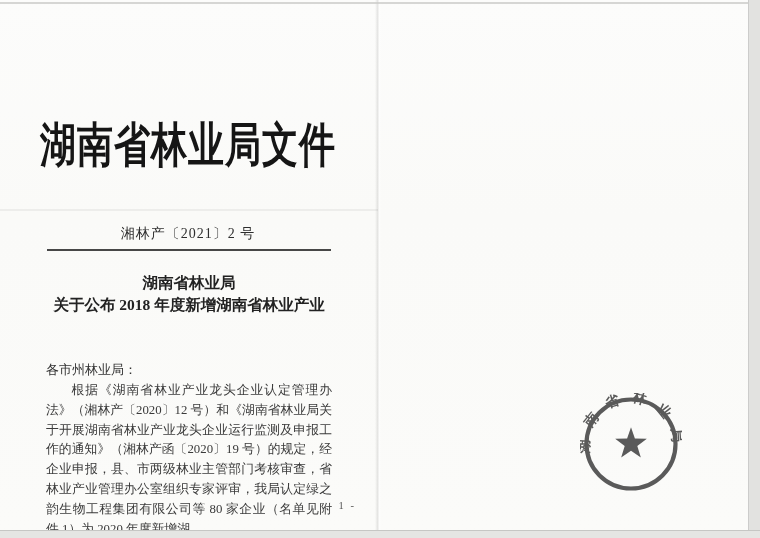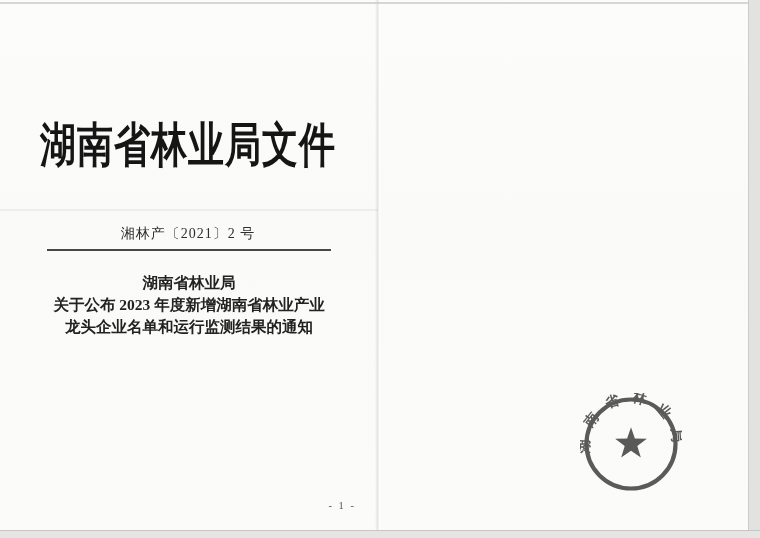--- a/index.html
+++ b/index.html
@@ -53,24 +53,27 @@
 <div class="scan">
 
   <div class="page page-left">
     <h1 class="letterhead">湖南省林业局文件</h1>
     <div class="faint-line"></div>
     <div class="doc-number">湘林产〔2021〕2 号</div>
     <div class="rule"></div>
 
     <div class="notice-title">
       <div>湖南省林业局</div>
-      <div>关于公布 2023 年度新增湖南省林业产业</div>
-      <div>龙头企业名单和运行监测结果的通知</div>
+      <div>关于公布 2018 年度新增湖南省林业产业</div>
     </div>
 
+    <div class="p1-flow">
+      <div class="salutation">各市州林业局：</div>
+      <p class="body-para indent">根据《湖南省林业产业龙头企业认定管理办法》（湘林产〔2020〕12 号）和《湖南省林业局关于开展湖南省林业产业龙头企业运行监测及申报工作的通知》（湘林产函〔2020〕19 号）的规定，经企业申报，县、市两级林业主管部门考核审查，省林业产业管理办公室组织专家评审，我局认定绿之韵生物工程集团有限公司等 80 家企业（名单见附件 1）为 2020 年度新增湖</p>
+    </div>
 
     <div class="pagenum pn-1">- 1 -</div>
   </div>
 
   <div class="seam"></div>
 
   <div class="page page-right">
     
 
     

